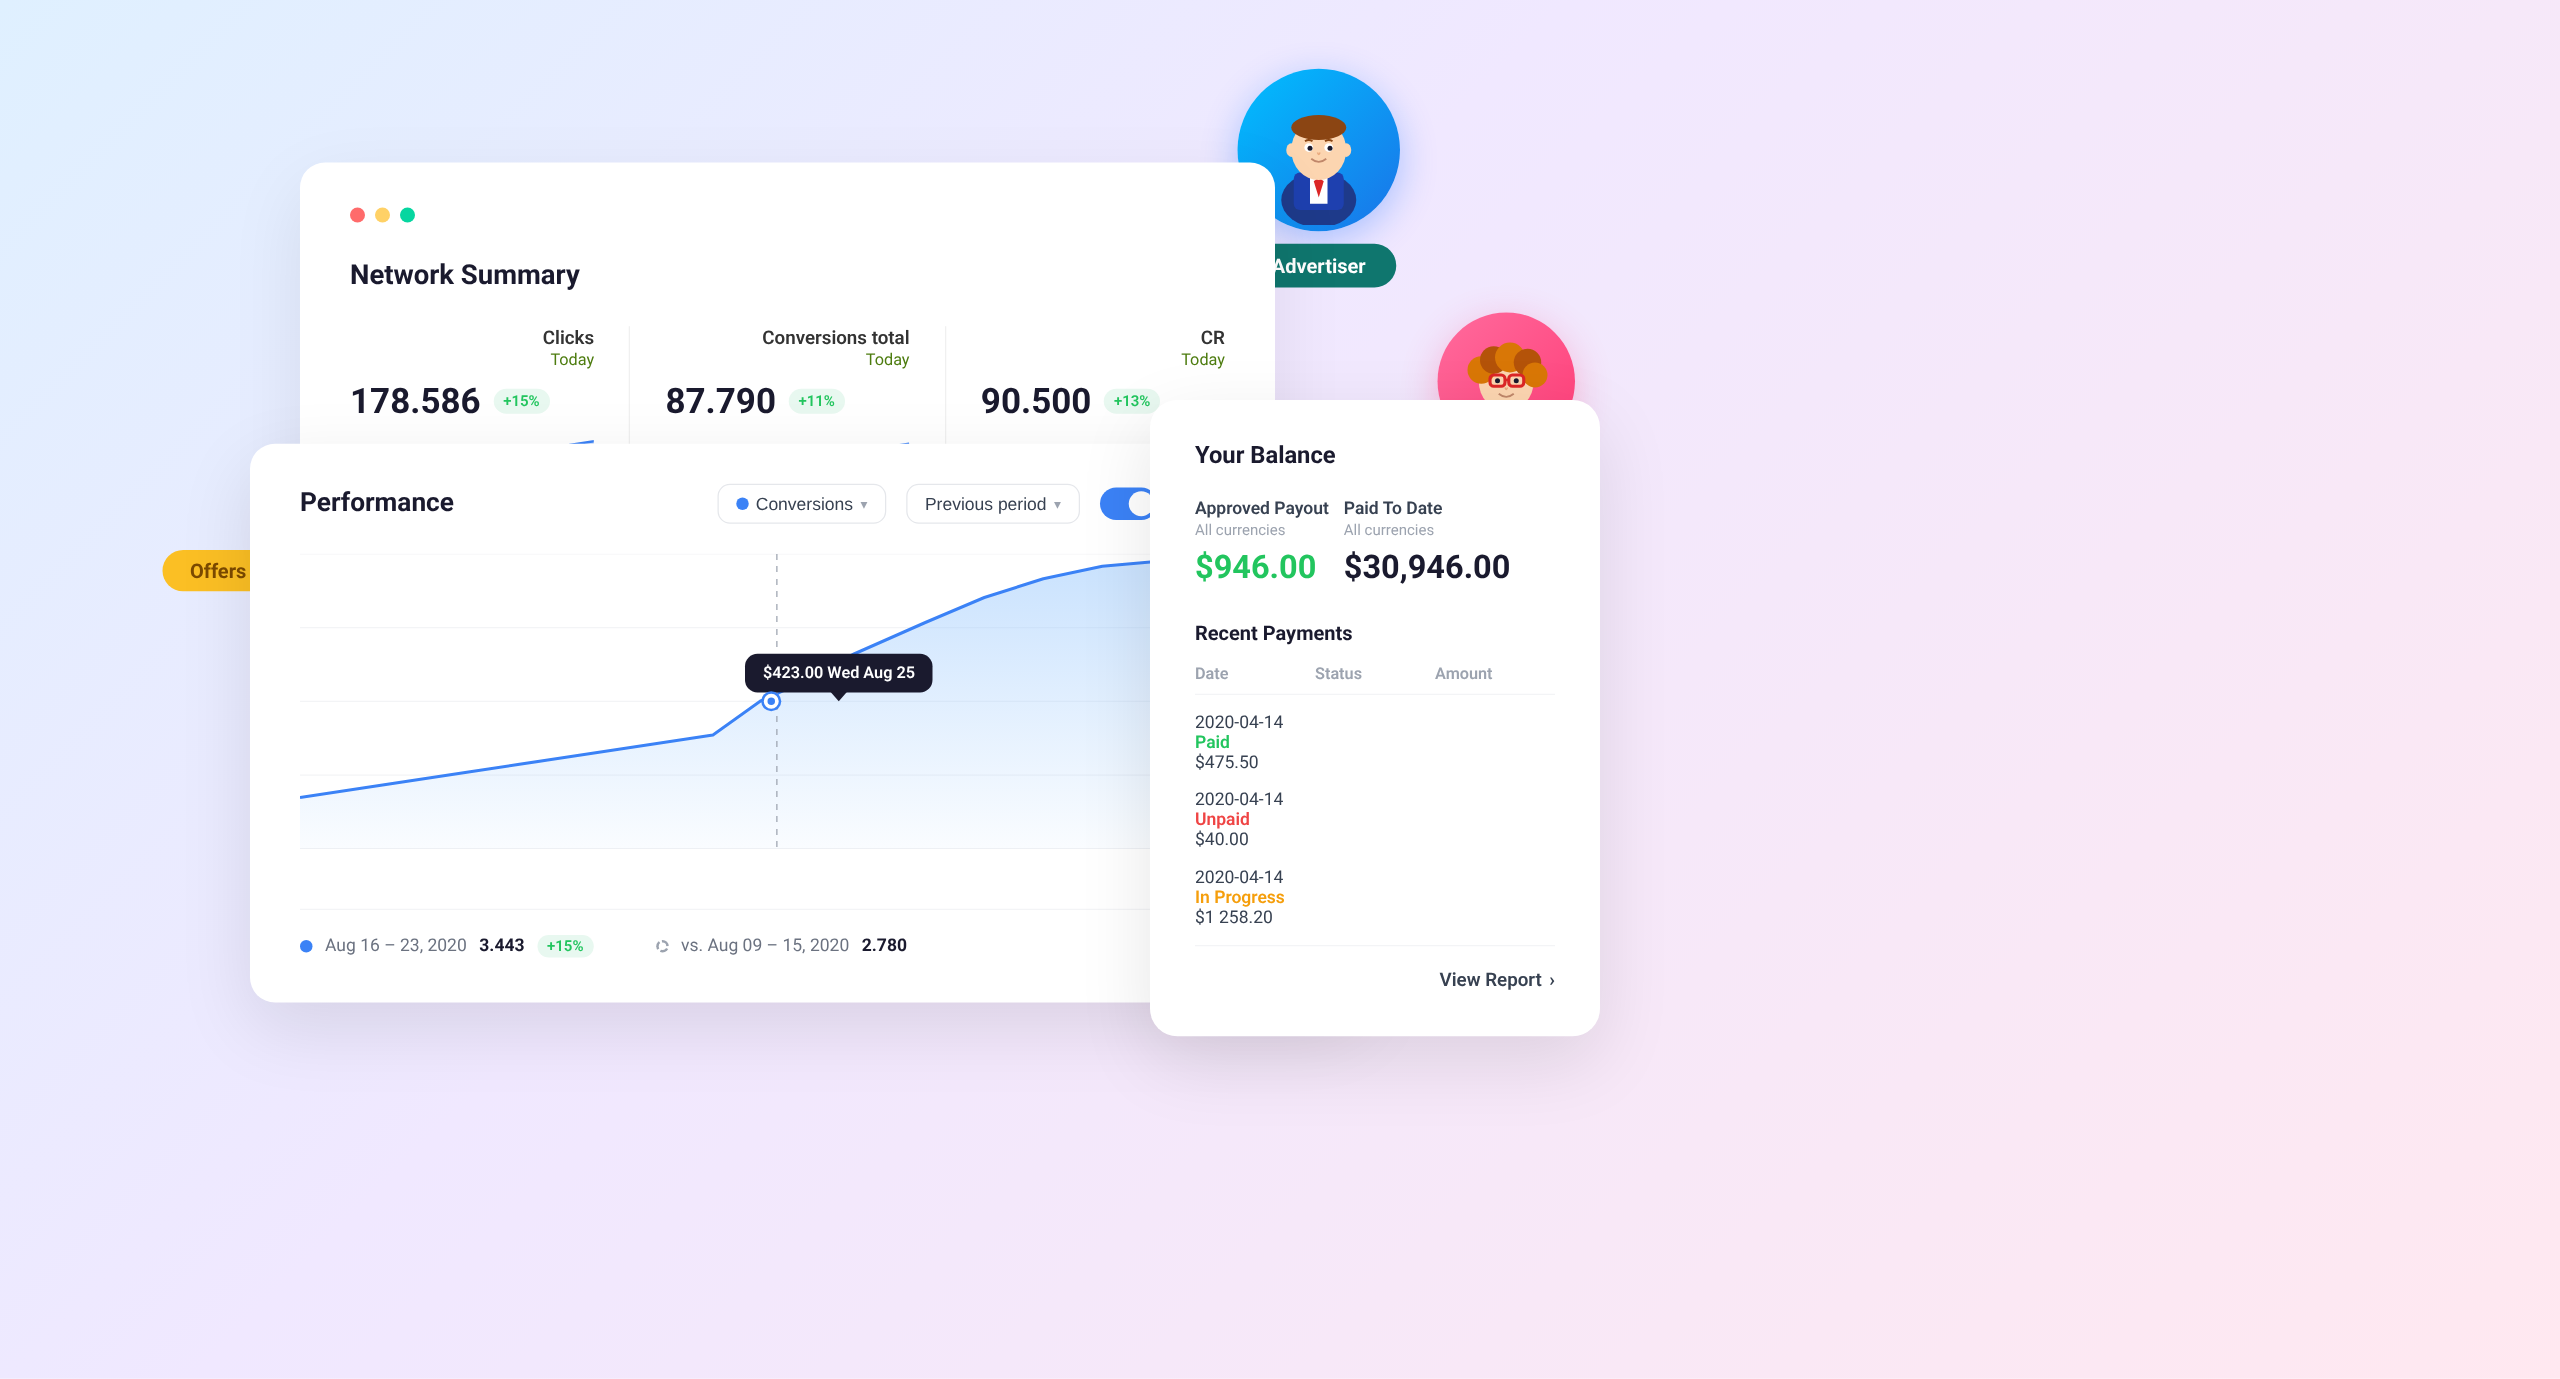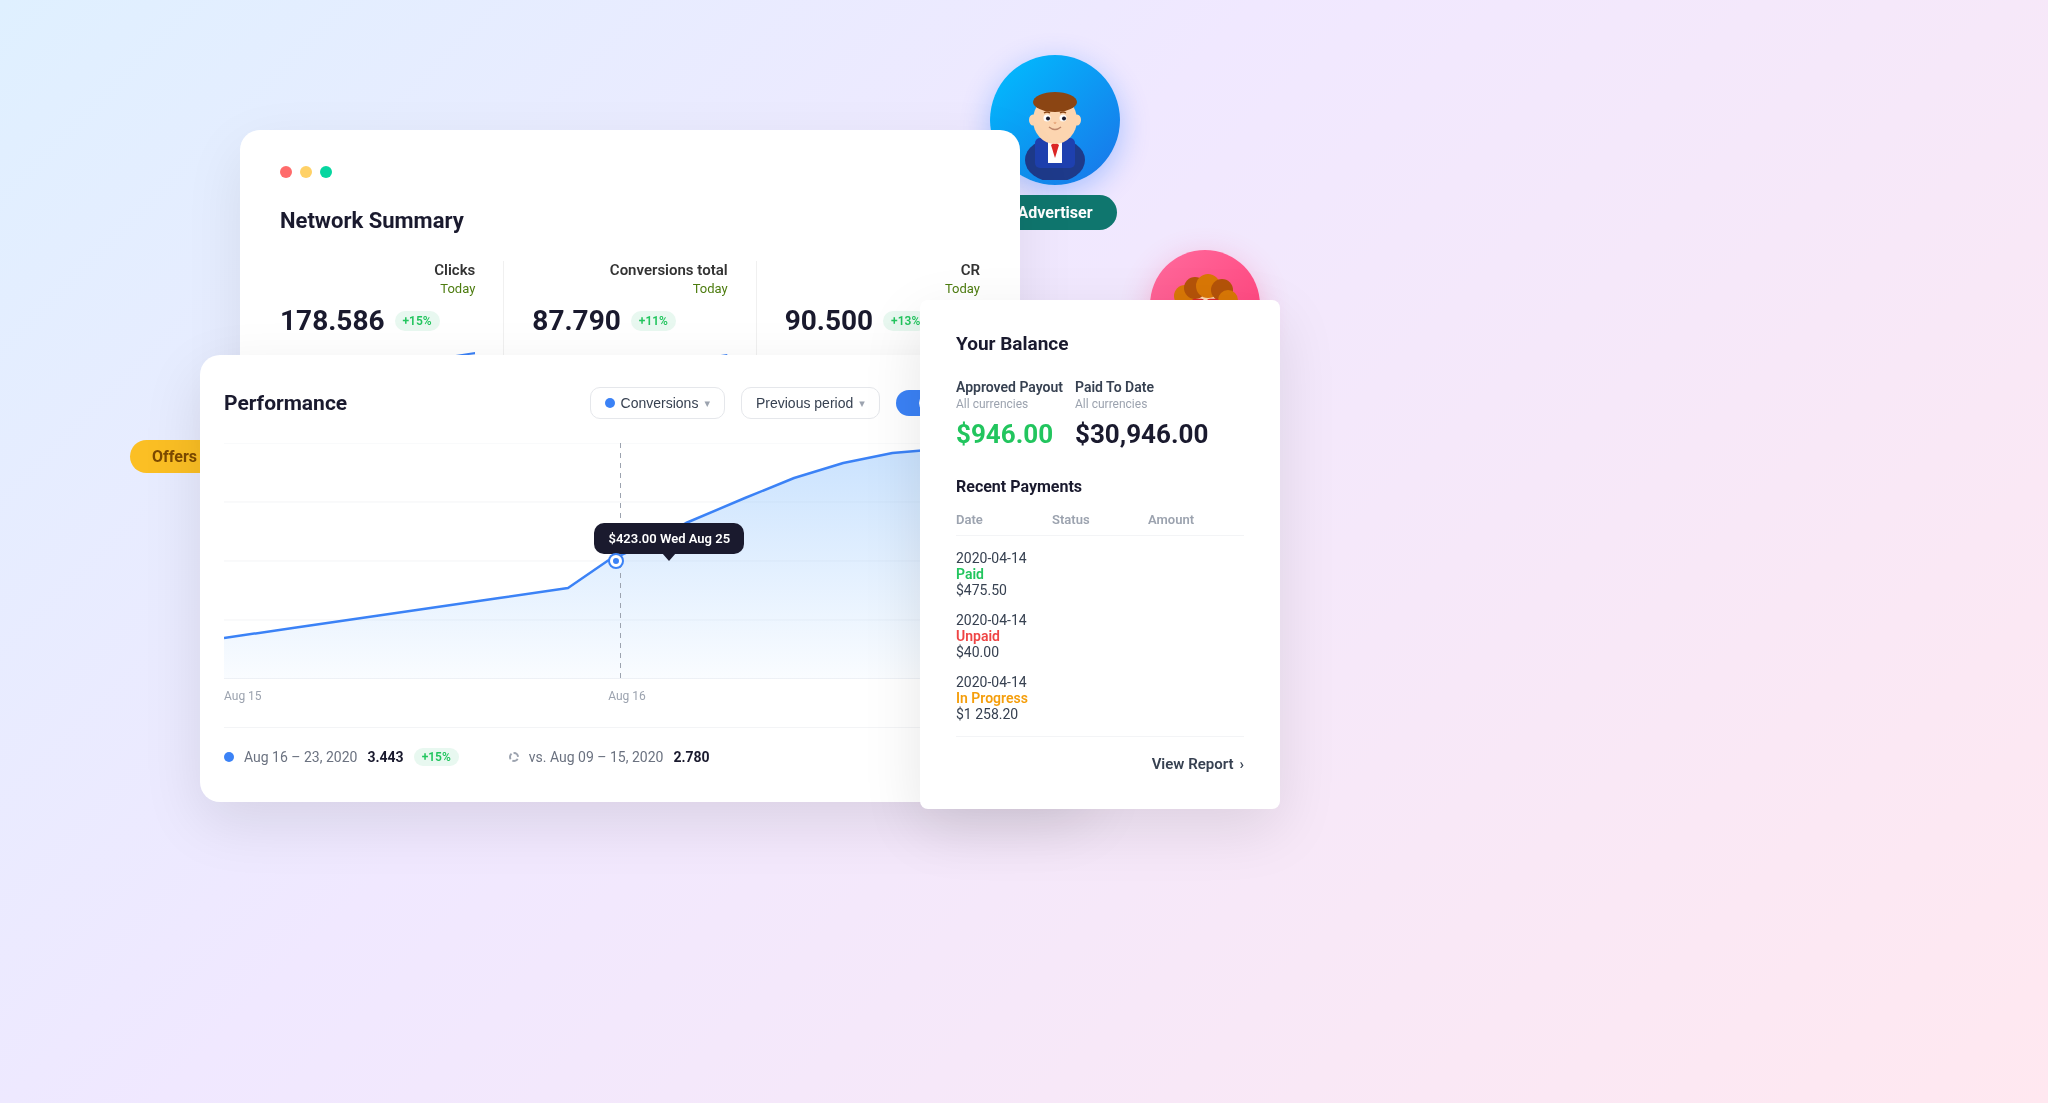--- a/index.html
+++ b/index.html
@@ -109,21 +109,21 @@
     .dot:nth-child(3) { background: #06d6a0; }
 
     
     .performance-card {
       position: absolute;
       top: 355px;
       left: 200px;
       width: 890px;
       background: #fff;
       border-radius: 20px;
-      padding: 32px 24px 36px;
+      padding: 32px 40px 36px;
       box-shadow: 0 20px 60px rgba(0,0,0,0.10);
     }
 
     .perf-header {
       display: flex;
       align-items: center;
       justify-content: space-between;
       margin-bottom: 24px;
     }
 
@@ -322,25 +322,25 @@
       gap: 6px;
       color: #3b82f6;
       font-size: 15px;
       font-weight: 600;
       cursor: pointer;
     }
 
     
     .balance-card {
       position: absolute;
-      top: 300px;
+      top: 320px;
       left: 920px;
       width: 360px;
       background: #fff;
-      border-radius: 8px;
+      border-radius: 22px;
       padding: 32px 36px 36px;
       box-shadow: 0 20px 60px rgba(0,0,0,0.10);
     }
 
     .balance-title {
       font-size: 19px;
       font-weight: 700;
       color: #1a1a2e;
       margin-bottom: 24px;
     }
@@ -710,25 +710,20 @@
       </div>
 
       <div class="chart-tooltip">
         <span>$423.00 </span><span>Wed Aug 25</span>
       </div>
 
       <div class="chart-dot"></div>
 
       <div class="dashed-line"></div>
 
-      <div class="chart-x-labels">
-        <span>Aug 15</span>
-        <span>Aug 16</span>
-        <span>Aug 17</span>
-      </div>
     </div>
 
     <div class="perf-footer">
       <div class="period-stats">
         <div class="period-stat">
           <div class="period-dot"></div>
           <span>Aug 16 – 23, 2020</span>
           <strong>3.443</strong>
           <span class="green-badge">+15%</span>
         </div>

